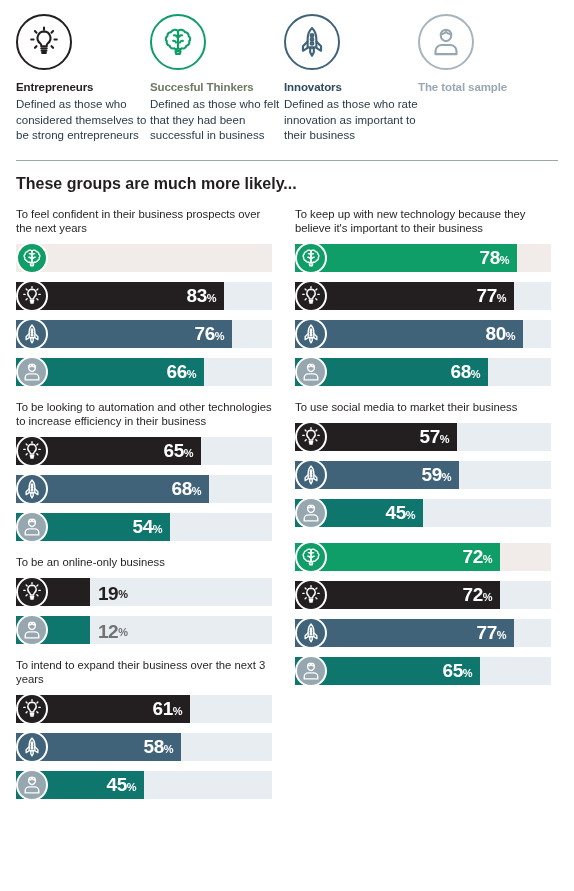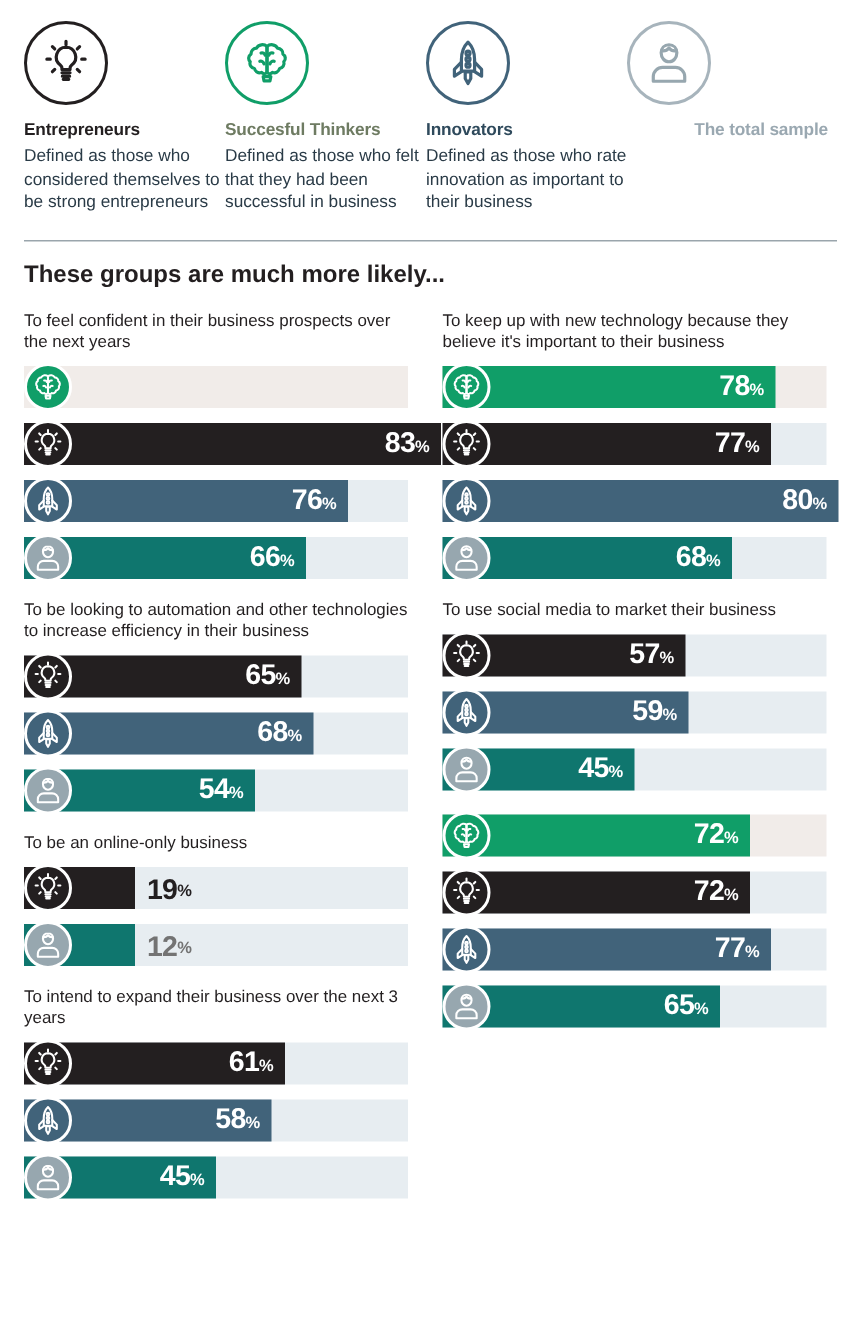--- a/index.html
+++ b/index.html
@@ -33,21 +33,21 @@
   .legend-circle.slate  { border-color: #41637a; }
   .legend-circle.grey   { border-color: #a7b4bc; }
 
   .legend-title {
     font-size: 11.5px; font-weight: bold;
     margin-bottom: 4px; letter-spacing: -0.1px;
   }
   .legend-title.green { color: #6e7b62; }
   .legend-title.black { color: #231f20; }
   .legend-title.slate { color: #2f4a5c; }
-  .legend-title.grey  { color: #9aa8b1; text-align: right; }
+  .legend-title.grey  { color: #9aa8b1; }
 
   .legend-desc {
     font-size: 11.5px; line-height: 15.5px;
     color: #2a3b47;
   }
 
   
   .divider {
     margin: 16px 16px 0 16px;
     height: 1px; background: #9aa5ac;
@@ -201,21 +201,21 @@
          <svg width="22" height="22" viewBox="0 0 24 24" fill="none" stroke="#ffffff" stroke-width="1.5" stroke-linecap="round" stroke-linejoin="round">
       <path d="M12 4.2c-1.5-1.3-4-1-4.9.8-1.6.1-2.7 1.3-2.6 2.8-1.3.8-1.5 2.6-.4 3.6-.5 1.5.5 3 2 3.2.3 1.5 1.9 2.4 3.3 1.8.7.9 2.1.9 2.6-.2V4.2z"></path>
       <path d="M12 4.2c1.5-1.3 4-1 4.9.8 1.6.1 2.7 1.3 2.6 2.8 1.3.8 1.5 2.6.4 3.6.5 1.5-.5 3-2 3.2-.3 1.5-1.9 2.4-3.3 1.8-.7.9-2.1.9-2.6-.2V4.2z"></path>
       <path d="M9.2 7.3c.9-.3 1.7.2 1.9 1M14.8 7.3c-.9-.3-1.7.2-1.9 1M8.6 11.2c1-.2 1.8.4 2 1.2M15.4 11.2c-1-.2-1.8.4-2 1.2"></path>
       <path d="M10.2 18.4h3.6l-.4 2h-2.8z"></path>
     </svg>
        </div>
         </div>
         <div class="bar-row">
           <div class="track"></div>
-       <div class="fill black" style="width:278px">
+       <div class="fill black" style="width:208px">
          <span class="value"><span>83</span><span class="pct">%</span></span>
        </div>
 
        <div class="bar-icon fill-black">
          <svg width="22" height="22" viewBox="0 0 24 24" fill="none" stroke="#ffffff" stroke-width="1.5" stroke-linecap="round" stroke-linejoin="round">
       <path d="M12 4.6a4.6 4.6 0 0 0-2.7 8.3c.5.4.8 1 .8 1.6v.6h3.8v-.6c0-.6.3-1.2.8-1.6A4.6 4.6 0 0 0 12 4.6z"></path>
       <path d="M10.1 16.6h3.8M10.3 18.2h3.4M10.7 19.7h2.6"></path>
       <path d="M12 1.8v1.6M5.6 4.3l1.1 1.1M18.4 4.3l-1.1 1.1M3 10.2h1.6M19.4 10.2H21M5.6 16.1l1.1-1.1M18.4 16.1l-1.1-1.1"></path>
     </svg>
        </div>
@@ -413,21 +413,21 @@
        <div class="bar-icon fill-black">
          <svg width="22" height="22" viewBox="0 0 24 24" fill="none" stroke="#ffffff" stroke-width="1.5" stroke-linecap="round" stroke-linejoin="round">
       <path d="M12 4.6a4.6 4.6 0 0 0-2.7 8.3c.5.4.8 1 .8 1.6v.6h3.8v-.6c0-.6.3-1.2.8-1.6A4.6 4.6 0 0 0 12 4.6z"></path>
       <path d="M10.1 16.6h3.8M10.3 18.2h3.4M10.7 19.7h2.6"></path>
       <path d="M12 1.8v1.6M5.6 4.3l1.1 1.1M18.4 4.3l-1.1 1.1M3 10.2h1.6M19.4 10.2H21M5.6 16.1l1.1-1.1M18.4 16.1l-1.1-1.1"></path>
     </svg>
        </div>
         </div>
         <div class="bar-row">
           <div class="track"></div>
-       <div class="fill slate" style="width:264px">
+       <div class="fill slate" style="width:228px">
          <span class="value"><span>80</span><span class="pct">%</span></span>
        </div>
 
        <div class="bar-icon fill-slate">
          <svg width="22" height="22" viewBox="0 0 24 24" fill="none" stroke="#ffffff" stroke-width="1.5" stroke-linecap="round" stroke-linejoin="round">
       <path d="M12 2.2c2 2 3.1 5 3.1 8.2v5.4H8.9v-5.4c0-3.2 1.1-6.2 3.1-8.2z"></path>
       <path d="M8.9 11.6 5.6 15v3.2l3.3-2.1M15.1 11.6 18.4 15v3.2l-3.3-2.1"></path>
       <circle cx="12" cy="7.4" r="0.95"></circle>
       <circle cx="12" cy="10.2" r="0.95"></circle>
       <circle cx="12" cy="13" r="0.95"></circle>

